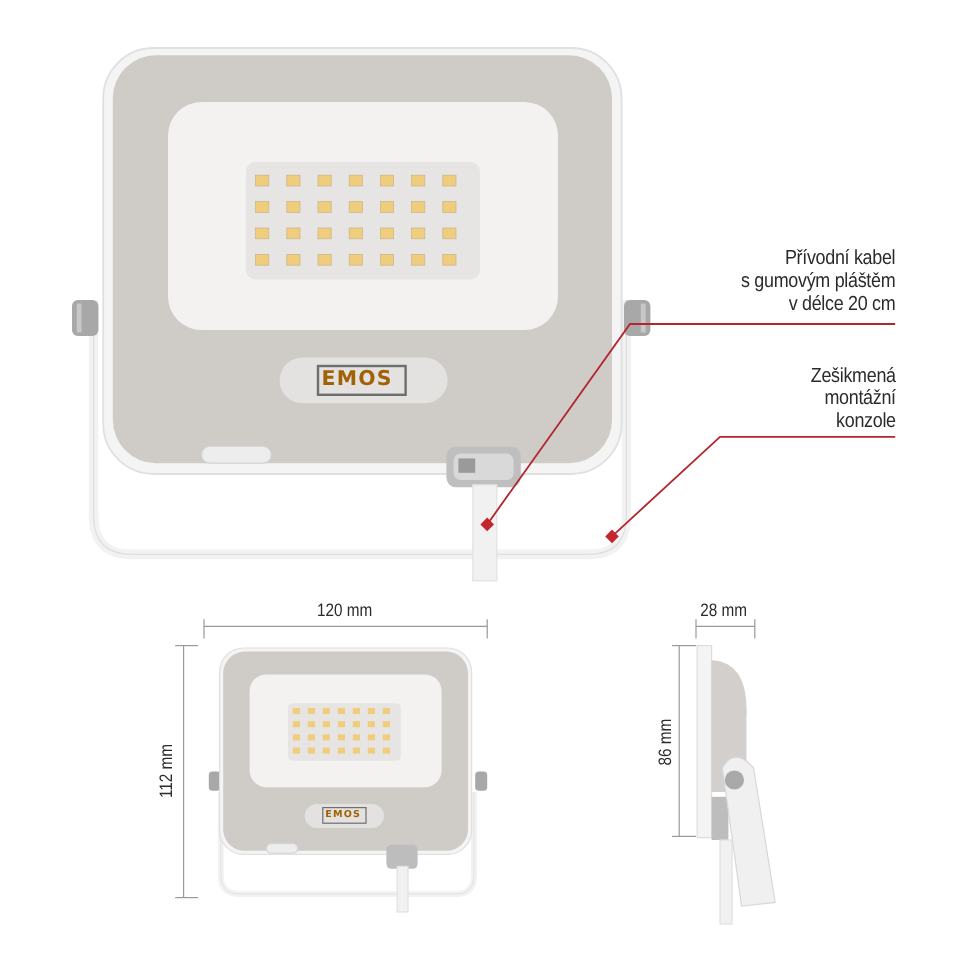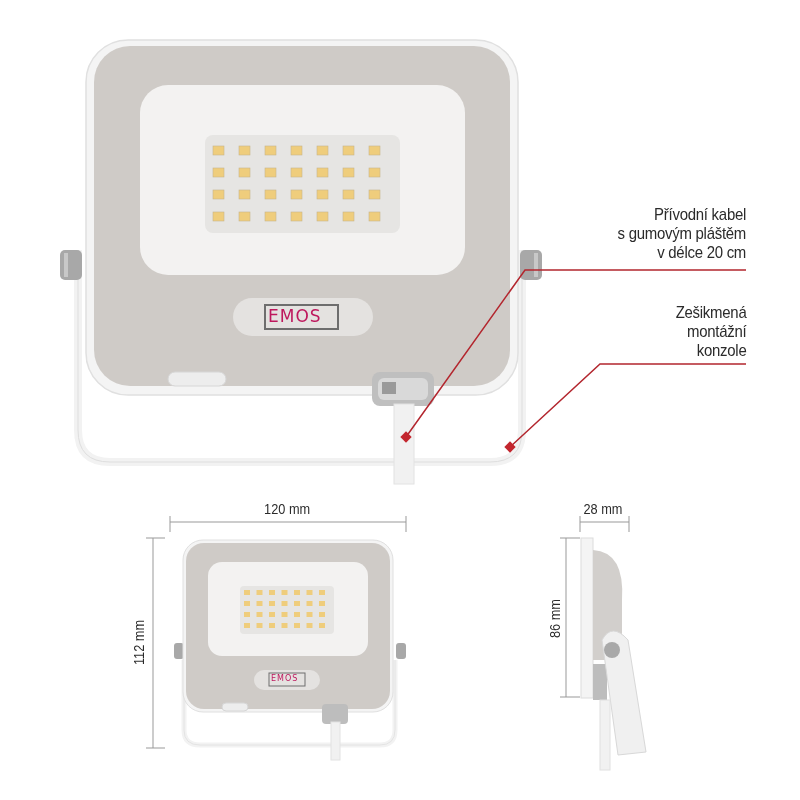--- a/index.html
+++ b/index.html
@@ -1,20 +1,20 @@
 <!DOCTYPE html>
 <html><head>
 <meta charset="utf-8">
 <style>
   html,body{margin:0;padding:0;background:#ffffff;}
   body{width:800px;height:800px;position:relative;overflow:hidden;font-family:"Liberation Sans",sans-serif;}
   svg{position:absolute;left:0;top:0;}
   .label{position:absolute;text-align:right;color:#2b2b2b;font-family:"Liberation Sans",sans-serif;font-size:17px;line-height:19px;letter-spacing:-0.3px;transform:scaleX(0.88);transform-origin:right top;}
   .dim{position:absolute;color:#2b2b2b;font-family:"Liberation Sans",sans-serif;font-size:15px;transform:scaleX(0.85);}
-  .logo{position:absolute;font-family:"DejaVu Sans",sans-serif;font-weight:normal;color:#be185d;letter-spacing:1px;}
+  .logo{position:absolute;font-family:"DejaVu Sans",sans-serif;font-weight:bold;color:#a16207;letter-spacing:1px;}
 </style>
 </head>
 <body>
 
 <div>
 <svg width="800" height="800">
 
   <path d="M78 250 L78 430 Q78 462 110 462 L490 462 Q522 462 522 430 L522 250" fill="none" stroke="#f2f2f2" stroke-width="8"></path>
   <path d="M78 250 L78 430 Q78 462 110 462 L490 462 Q522 462 522 430 L522 250" fill="none" stroke="#dedede" stroke-width="1"></path>
 

